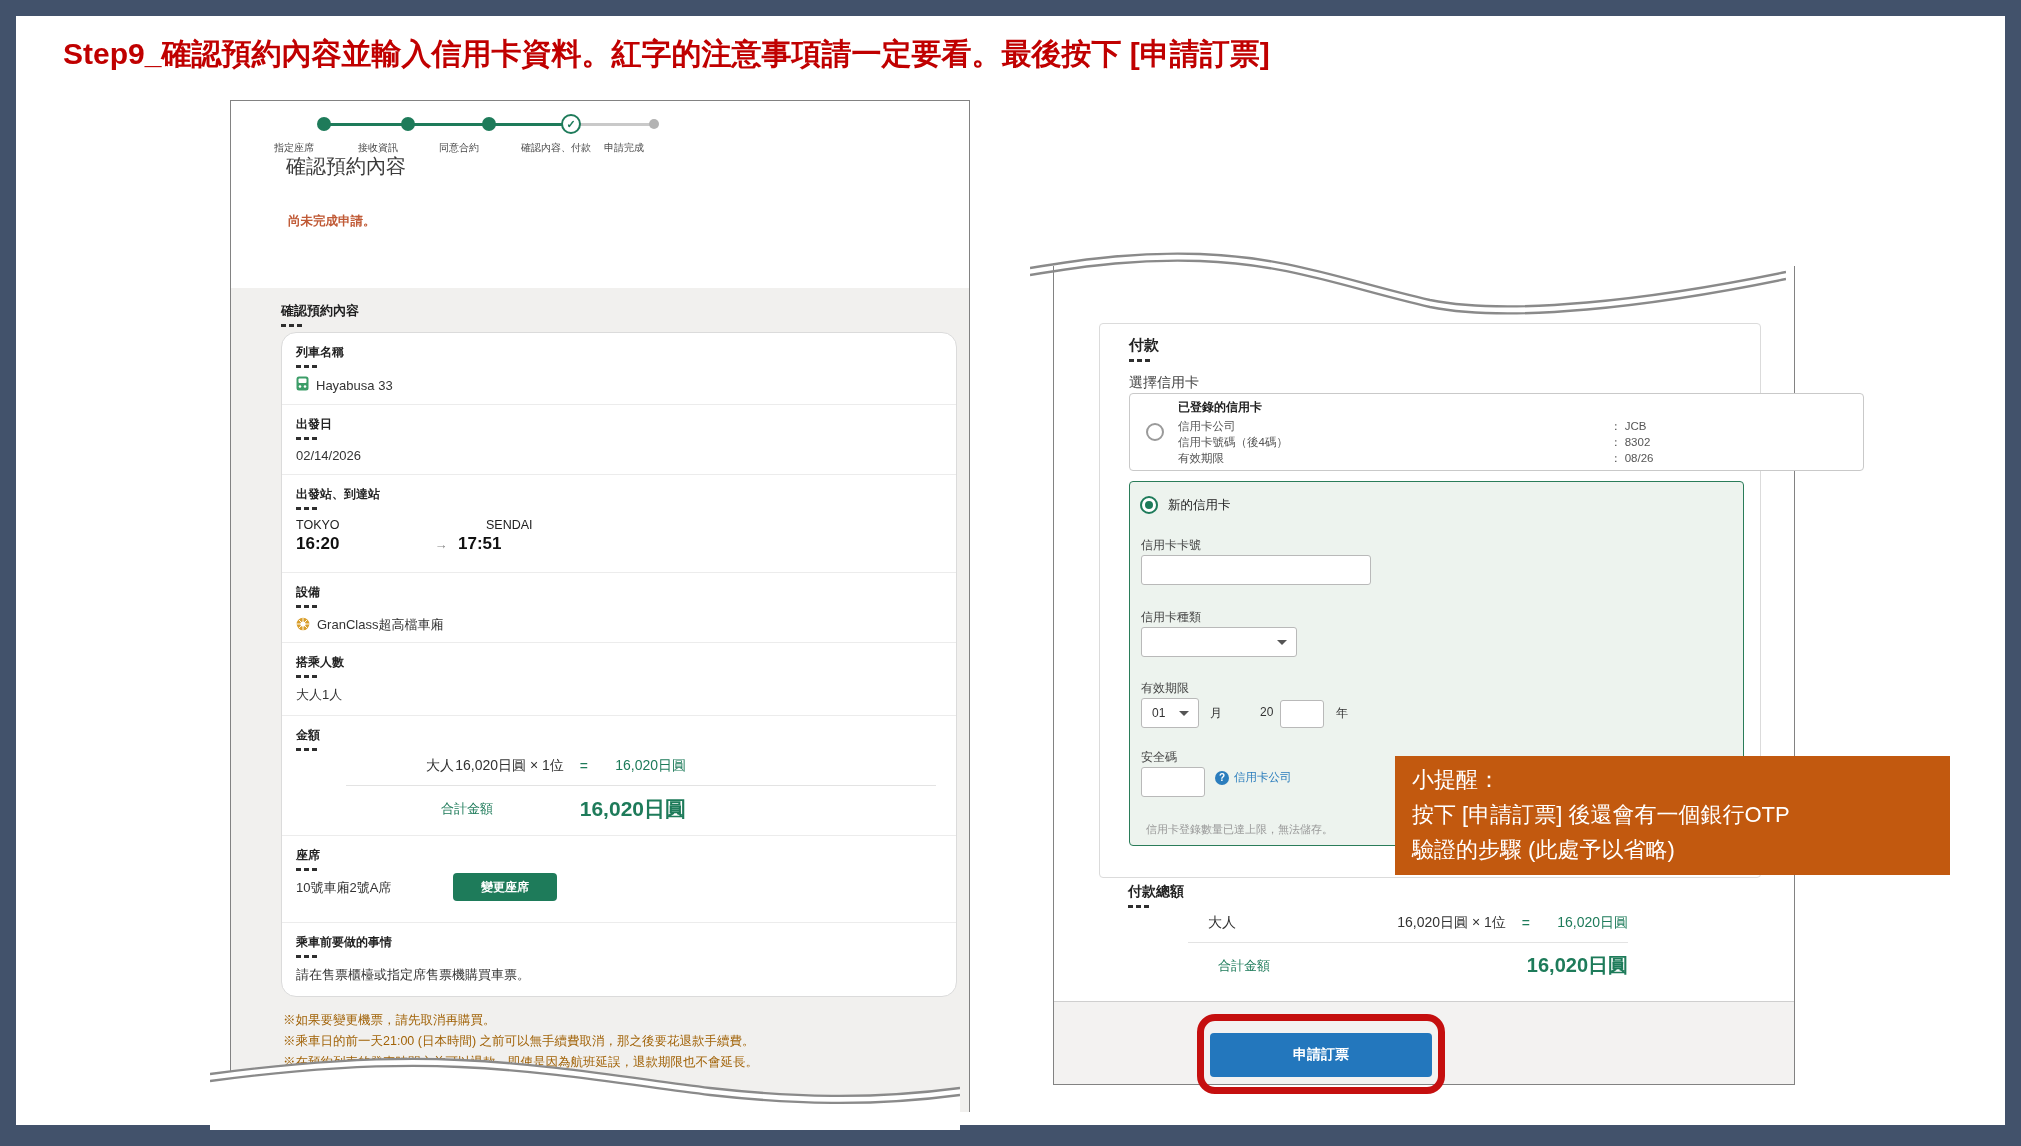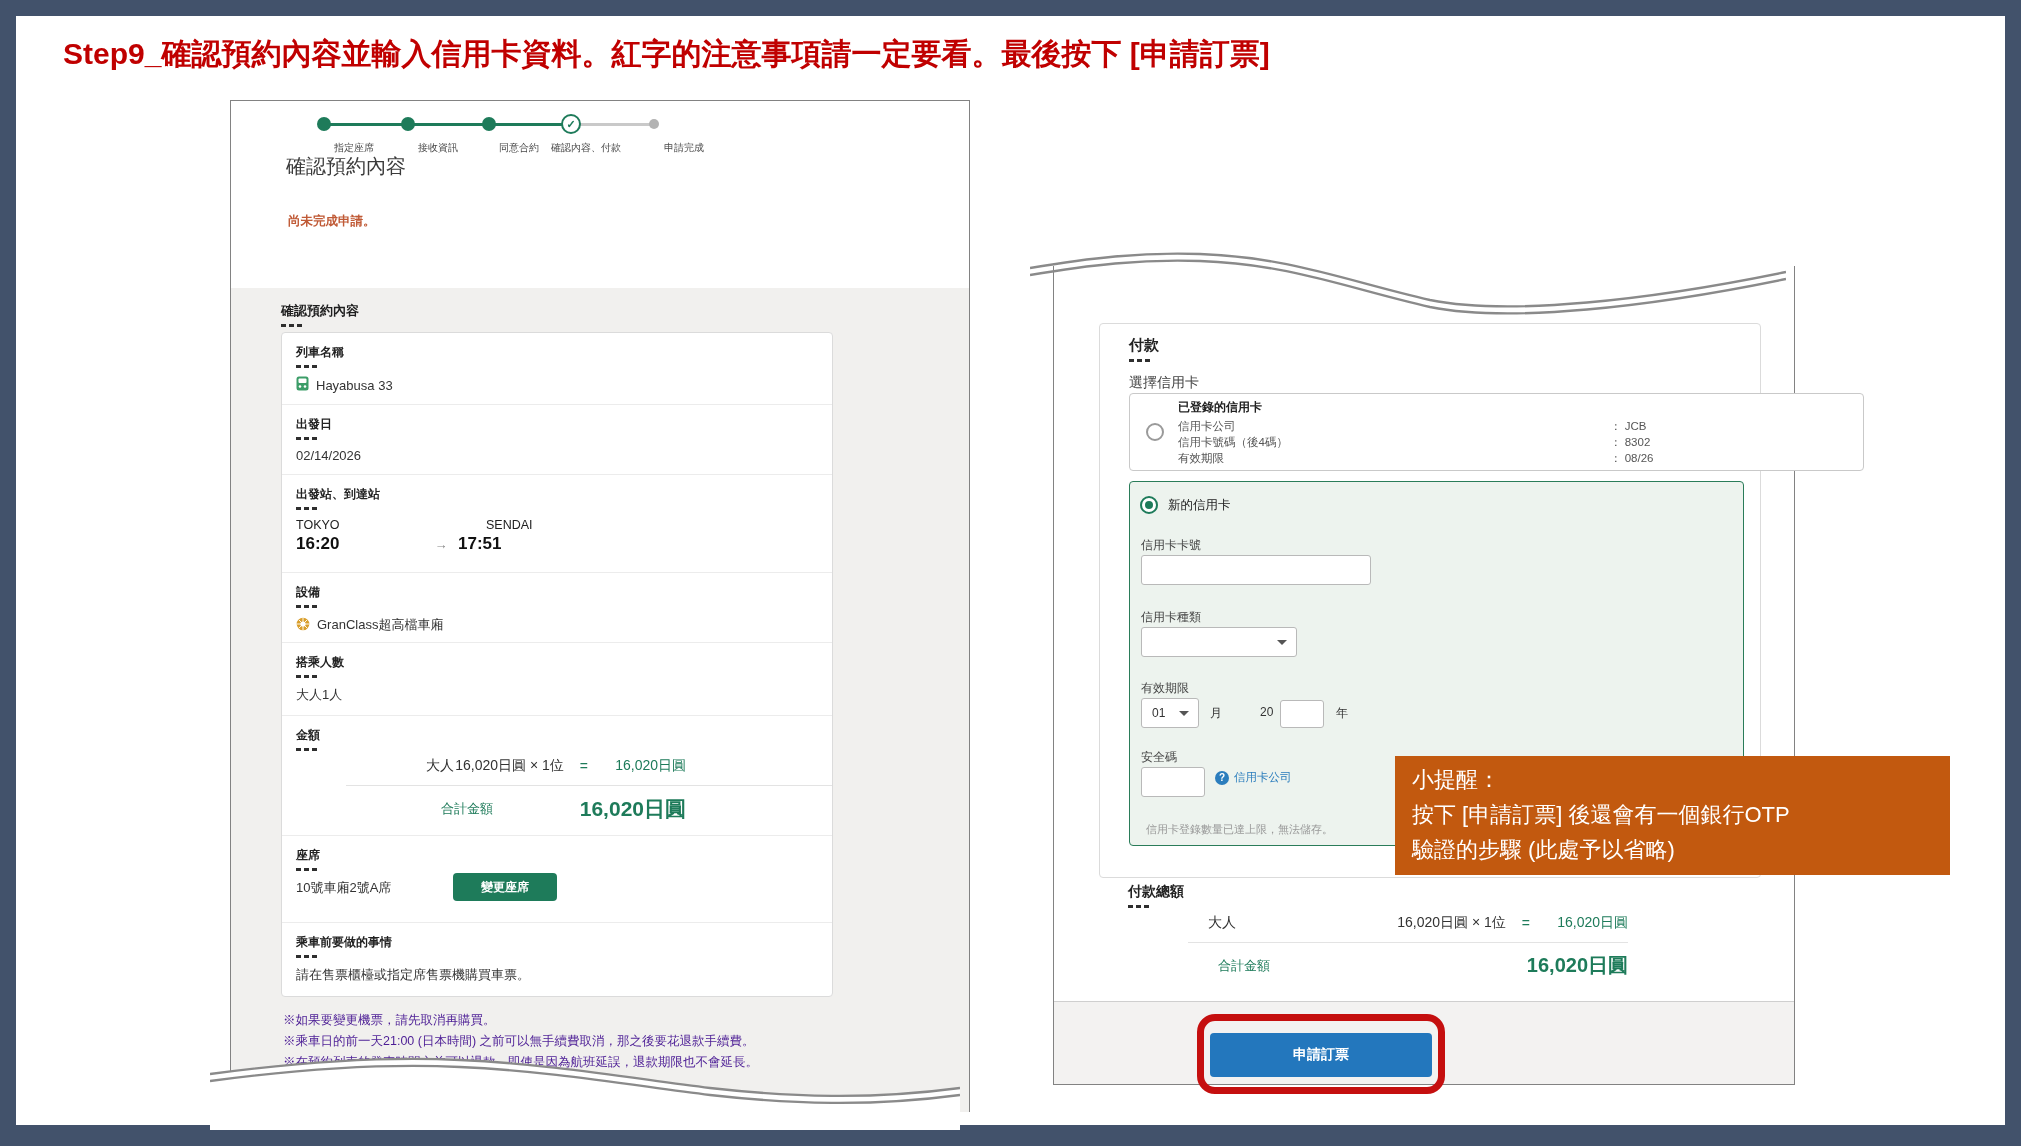--- a/index.html
+++ b/index.html
@@ -14,33 +14,33 @@
         border:1.5px solid #828282; border-bottom:none; }
   .steps { position:absolute; left:0; top:0; width:100%; height:88px; }
   .track { position:absolute; height:3px; top:22px; }
   .track.g { background:#1E7B5A; } .track.e { background:#C9C9C9; }
   .node { position:absolute; border-radius:50%; }
   .node.done { width:14px; height:14px; background:#1E7B5A; top:16px; }
   .node.current { width:20px; height:20px; background:#fff; border:2px solid #1E7B5A; top:13px;
                   display:flex; align-items:center; justify-content:center;
                   font-size:11px; font-weight:bold; color:#1E7B5A; }
   .node.pending { width:10px; height:10px; background:#B3B3B3; top:18px; }
-  .step-label { position:absolute; top:40px; width:100px; text-align:right; font-size:10px; color:#4A4A4A; }
+  .step-label { position:absolute; top:40px; width:100px; text-align:left; font-size:10px; color:#4A4A4A; }
 
   .page-title { position:absolute; left:55px; top:52px; font-size:20px; color:#3A3A3A; }
   .status-note { position:absolute; left:57px; top:112px; font-size:12.5px; font-weight:bold; color:#C05A36; }
 
   .gray { position:absolute; left:0; right:0; top:187px; bottom:0; background:#F1F0EE; }
   .sec-head { position:absolute; left:50px; top:14px; }
   .sec-t { font-size:13px; font-weight:bold; color:#1E1E1E; }
   .dashes { height:3px; width:22px; margin-top:4px;
             background:repeating-linear-gradient(90deg,#2E2E2E 0 5px,transparent 5px 8px); }
 
-  .card { position:absolute; left:50px; top:44px; width:552px; background:#fff;
-          border:1px solid #DBDBDB; border-radius:4px; overflow:hidden; }
+  .card { position:absolute; left:50px; top:44px; width:676px; background:#fff;
+          border:1px solid #DBDBDB; border-radius:15px; overflow:hidden; }
   .row { padding:11px 14px 12px; border-bottom:1px solid #ECECEC; overflow:hidden; position:relative; }
   .row:last-child { border-bottom:none; }
   .r1{height:72px} .r2{height:70px} .r3{height:98px} .r4{height:70px}
   .r5{height:73px} .r6{height:120px} .r7{height:87px} .r8{height:73px}
   .lbl { font-size:12px; font-weight:bold; color:#222; }
   .val { font-size:13px; color:#333; margin-top:8px; display:flex; align-items:center; gap:7px; }
 
   .stn-row { display:flex; margin-top:8px; font-size:12.5px; color:#222; }
   .stn-row span:first-child { width:190px; }
   .time-row { display:flex; align-items:center; margin-top:2px; font-size:17px; font-weight:bold; color:#111; }
@@ -54,21 +54,21 @@
   .prow .peq { margin-left:16px; color:#1E7B5A; }
   .prow .pamt { margin-left:12px; min-width:86px; text-align:right; color:#1E7B5A; }
   .pdivider { border-top:1px solid #E3E3E3; margin:10px 0 9px 50px; width:590px; }
   .trow { display:flex; align-items:center; width:390px; }
   .trow .tname { margin-left:145px; font-size:13px; font-weight:normal; color:#1E7B5A; }
   .trow .tamt { margin-left:auto; font-size:21px; font-weight:bold; color:#1E7B5A; }
 
   .seat-btn { position:absolute; left:171px; top:37px; width:104px; height:28px;
               background:#1E7B5A; color:#fff; font-size:12px; font-weight:bold;
               border:none; border-radius:4px; font-family:inherit; }
-  .notes { position:absolute; left:52px; top:722px; font-size:12.5px; color:#4c1d95; line-height:21px; }
+  .notes { position:absolute; left:52px; top:722px; font-size:12.5px; color:#a16207; line-height:21px; }
 
   .torn { position:absolute; pointer-events:none; }
   #torn-left { left:194px; top:1028px; width:750px; height:86px; z-index:2; }
   #torn-right { left:1014px; top:230px; width:756px; height:84px; z-index:2; }
 
   
   #rp { position:absolute; left:1037px; top:250px; width:742px; height:819px; background:#fff;
         border:1.5px solid #828282; border-top:none; }
   .card2 { position:absolute; left:45px; top:57px; width:662px; height:555px;
            background:#fff; border:1px solid #DBDBDB; border-radius:4px; }

